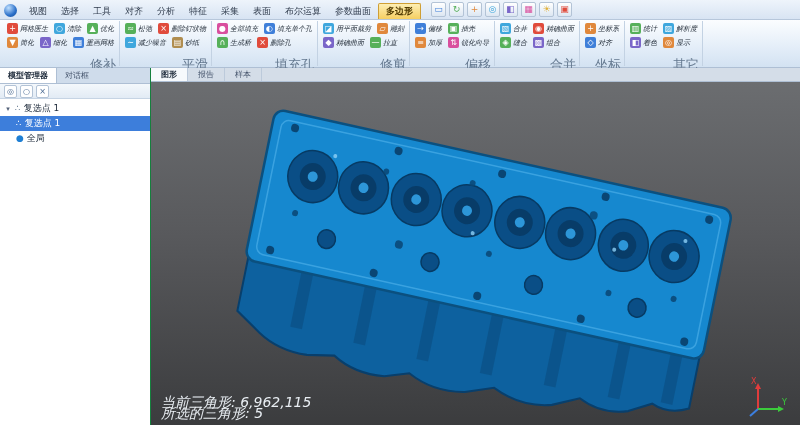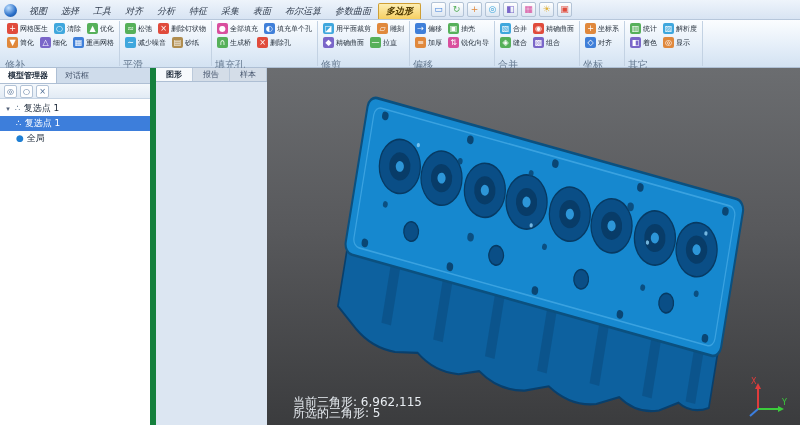--- a/index.html
+++ b/index.html
@@ -19,59 +19,59 @@
          background:linear-gradient(#ffffff,#dde7f2);border:1px solid #b3c3d6;border-radius:2px;}
   .spacer{flex:1}
   
   .ribbon{height:45px;display:flex;align-items:stretch;background:linear-gradient(#fbfdff,#e3edf8 60%,#d3e2f2);
           border-bottom:1px solid #aebfd4;padding:1px 2px;}
   .ribbon-group{display:flex;flex-direction:column;border-right:1px solid #c3d2e3;padding:1px 3px 0;}
   .rg-rows{flex:1;display:flex;flex-direction:column;gap:1px;}
   .rg-row{display:flex;gap:2px;}
   .rbtn{display:flex;align-items:center;gap:2px;height:13px;padding:0 2px;border-radius:2px;cursor:default;}
   .ricon{flex:none;width:11px;height:11px;border-radius:2px;color:#fff;font-size:8px;line-height:11px;text-align:center;}
-  .rlabel{font-size:7px;color:#27313d;white-space:nowrap;}
-  .rg-caption{height:10px;font-size:10px;line-height:10px;text-align:left;color:#64788f;margin-top:11px;}
+  .rlabel{font-size:7px;color:#27313d;white-space:nowrap;font-style:italic;}
+  .rg-caption{height:10px;font-size:13px;line-height:10px;text-align:right;color:#64788f;margin-top:11px;}
   
   .main{flex:1;display:flex;min-height:0;}
-  .sidebar{width:150px;flex:none;display:flex;flex-direction:column;background:#eef2f7;border-right:6px solid #15803d;}
+  .sidebar{width:150px;flex:none;display:flex;flex-direction:column;background:#eef2f7;border-right:1px solid #15803d;}
   .side-tabs{height:15px;display:flex;background:#cfdceb;border-bottom:1px solid #aebfd4;}
   .side-tab{font-size:8px;line-height:15px;padding:0 8px;color:#44536b;}
   .side-tab.active{background:#ffffff;border-right:1px solid #aebfd4;color:#1d2a3a;font-weight:bold;}
   .side-toolbar{height:14px;display:flex;gap:3px;align-items:center;padding:0 4px;
                 background:linear-gradient(#f4f8fc,#e2ebf5);border-bottom:1px solid #c6d4e4;}
   .sicon{width:11px;height:11px;font-size:8px;line-height:11px;text-align:center;border:1px solid #b3c3d6;
          background:#fff;border-radius:2px;color:#4a6a92;}
   .tree{flex:1;background:#ffffff;padding-top:2px;overflow:hidden;}
   .tree-item{display:flex;align-items:center;gap:3px;height:15px;font-size:9px;color:#1d2a3a;}
   .tree-item.selected{background:#3d7edb;color:#fff;}
   .expander{font-size:7px;color:#55637a;width:8px;text-align:center;}
   .ticon{font-size:9px;line-height:15px;}
   .tlabel{white-space:nowrap;}
   
-  .viewport{flex:1;position:relative;display:flex;flex-direction:row;min-width:0;}
+  .viewport{flex:1;position:relative;display:flex;flex-direction:column;min-width:0;}
   .vp-tabs{height:13px;display:flex;background:#d4dde8;border-bottom:1px solid #aebfd4;}
   .vp-tab{font-size:8px;line-height:13px;padding:0 10px;color:#44536b;border-right:1px solid #bccadb;}
   .vp-tab.active{background:#f6f9fc;font-weight:bold;color:#1d2a3a;}
   .canvas{flex:1;position:relative;background:linear-gradient(180deg,#6b6d70,#58595c 45%,#3b3c3e);}
   .canvas svg.model{position:absolute;inset:0;width:100%;height:100%;}
-  .stats{position:absolute;left:26px;bottom:6px;font-size:12px;color:#e8edf2;line-height:11px;}
+  .stats{position:absolute;left:10px;bottom:6px;font-size:14px;color:#e8edf2;line-height:11px;font-style:italic;}
   .triad{position:absolute;right:10px;bottom:6px;}
   
   .statusbar{height:17px;background:linear-gradient(#3b66ad,#20406f);color:#fff;font-size:8.5px;
              line-height:17px;padding:0 8px;white-space:nowrap;overflow:hidden;}
 </style>
 </head>
 <body>
 
 <div class="app">
 
   <div class="tabbar">
     <div class="logo"></div>
-    <div style="display:flex;align-items:flex-end;font-style:italic;">
+    <div style="display:flex;align-items:flex-end;">
         <div class="menu-tab">视图</div>
         <div class="menu-tab">选择</div>
         <div class="menu-tab">工具</div>
         <div class="menu-tab">对齐</div>
         <div class="menu-tab">分析</div>
         <div class="menu-tab">特征</div>
         <div class="menu-tab">采集</div>
         <div class="menu-tab">表面</div>
         <div class="menu-tab">布尔运算</div>
         <div class="menu-tab">参数曲面</div>

